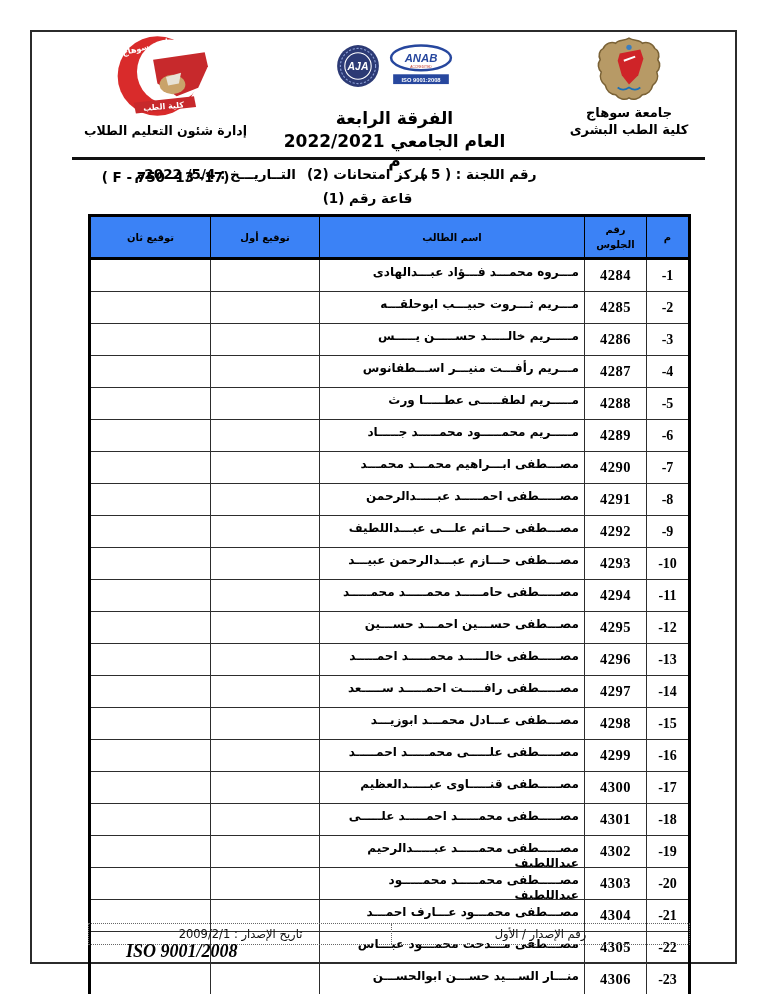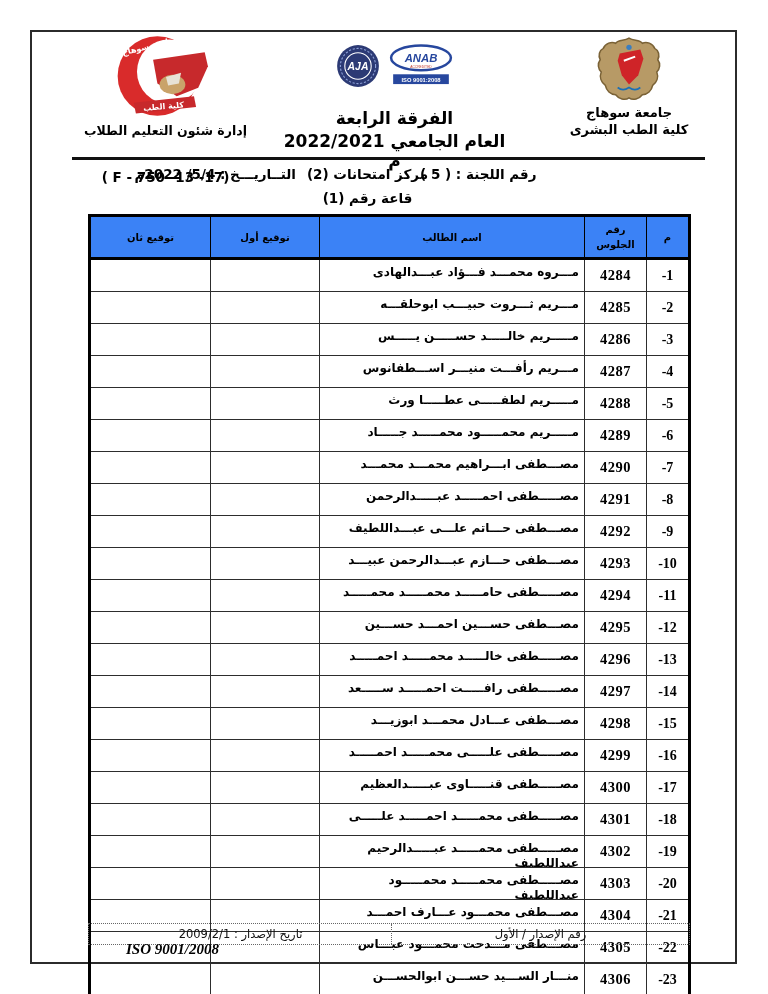--- a/index.html
+++ b/index.html
@@ -39,21 +39,21 @@
   .name-inner{height:26px;overflow:hidden;padding:5px 5px 0 2px;line-height:15px;white-space:nowrap;}
   .name-line2{line-height:15px;}
 
   
   .footer-bar{position:absolute;left:88px;top:923px;width:600px;height:20px;border:1px dotted #666;
               display:flex;direction:rtl;font-size:11.5px;color:#111;}
   .fcell{display:flex;align-items:center;justify-content:center;direction:rtl;}
   .fcell.issue-no{width:297px;}
   .fcell.issue-date{width:301px;border-right:1px dotted #666;}
   .iso-note{position:absolute;left:126px;top:941px;font-family:"Liberation Serif",serif;
-            font-style:italic;font-weight:bold;font-size:15px;}
+            font-style:italic;font-weight:bold;font-size:18px;}
 </style>
 </head>
 <body>
 
 <div class="page">
   <div class="frame"></div>
 
   <div class="univ-block">
     <svg width="72" height="68" viewBox="0 0 70 66" style="display:block;margin:0 auto;">
       <path d="M35 2 C40 5 45 3 48 7 C52 5 58 7 60 12 C64 14 65 19 63 23 C66 27 65 32 62 35 C64 40 62 45 58 48 C57 53 53 57 48 57 C45 61 39 63 35 60 C31 63 25 61 22 57 C17 57 13 53 12 48 C8 45 6 40 8 35 C5 32 4 27 7 23 C5 19 6 14 10 12 C12 7 18 5 22 7 C25 3 30 5 35 2 Z" fill="#b79a66" stroke="#7a6236" stroke-width="1.5"></path>

